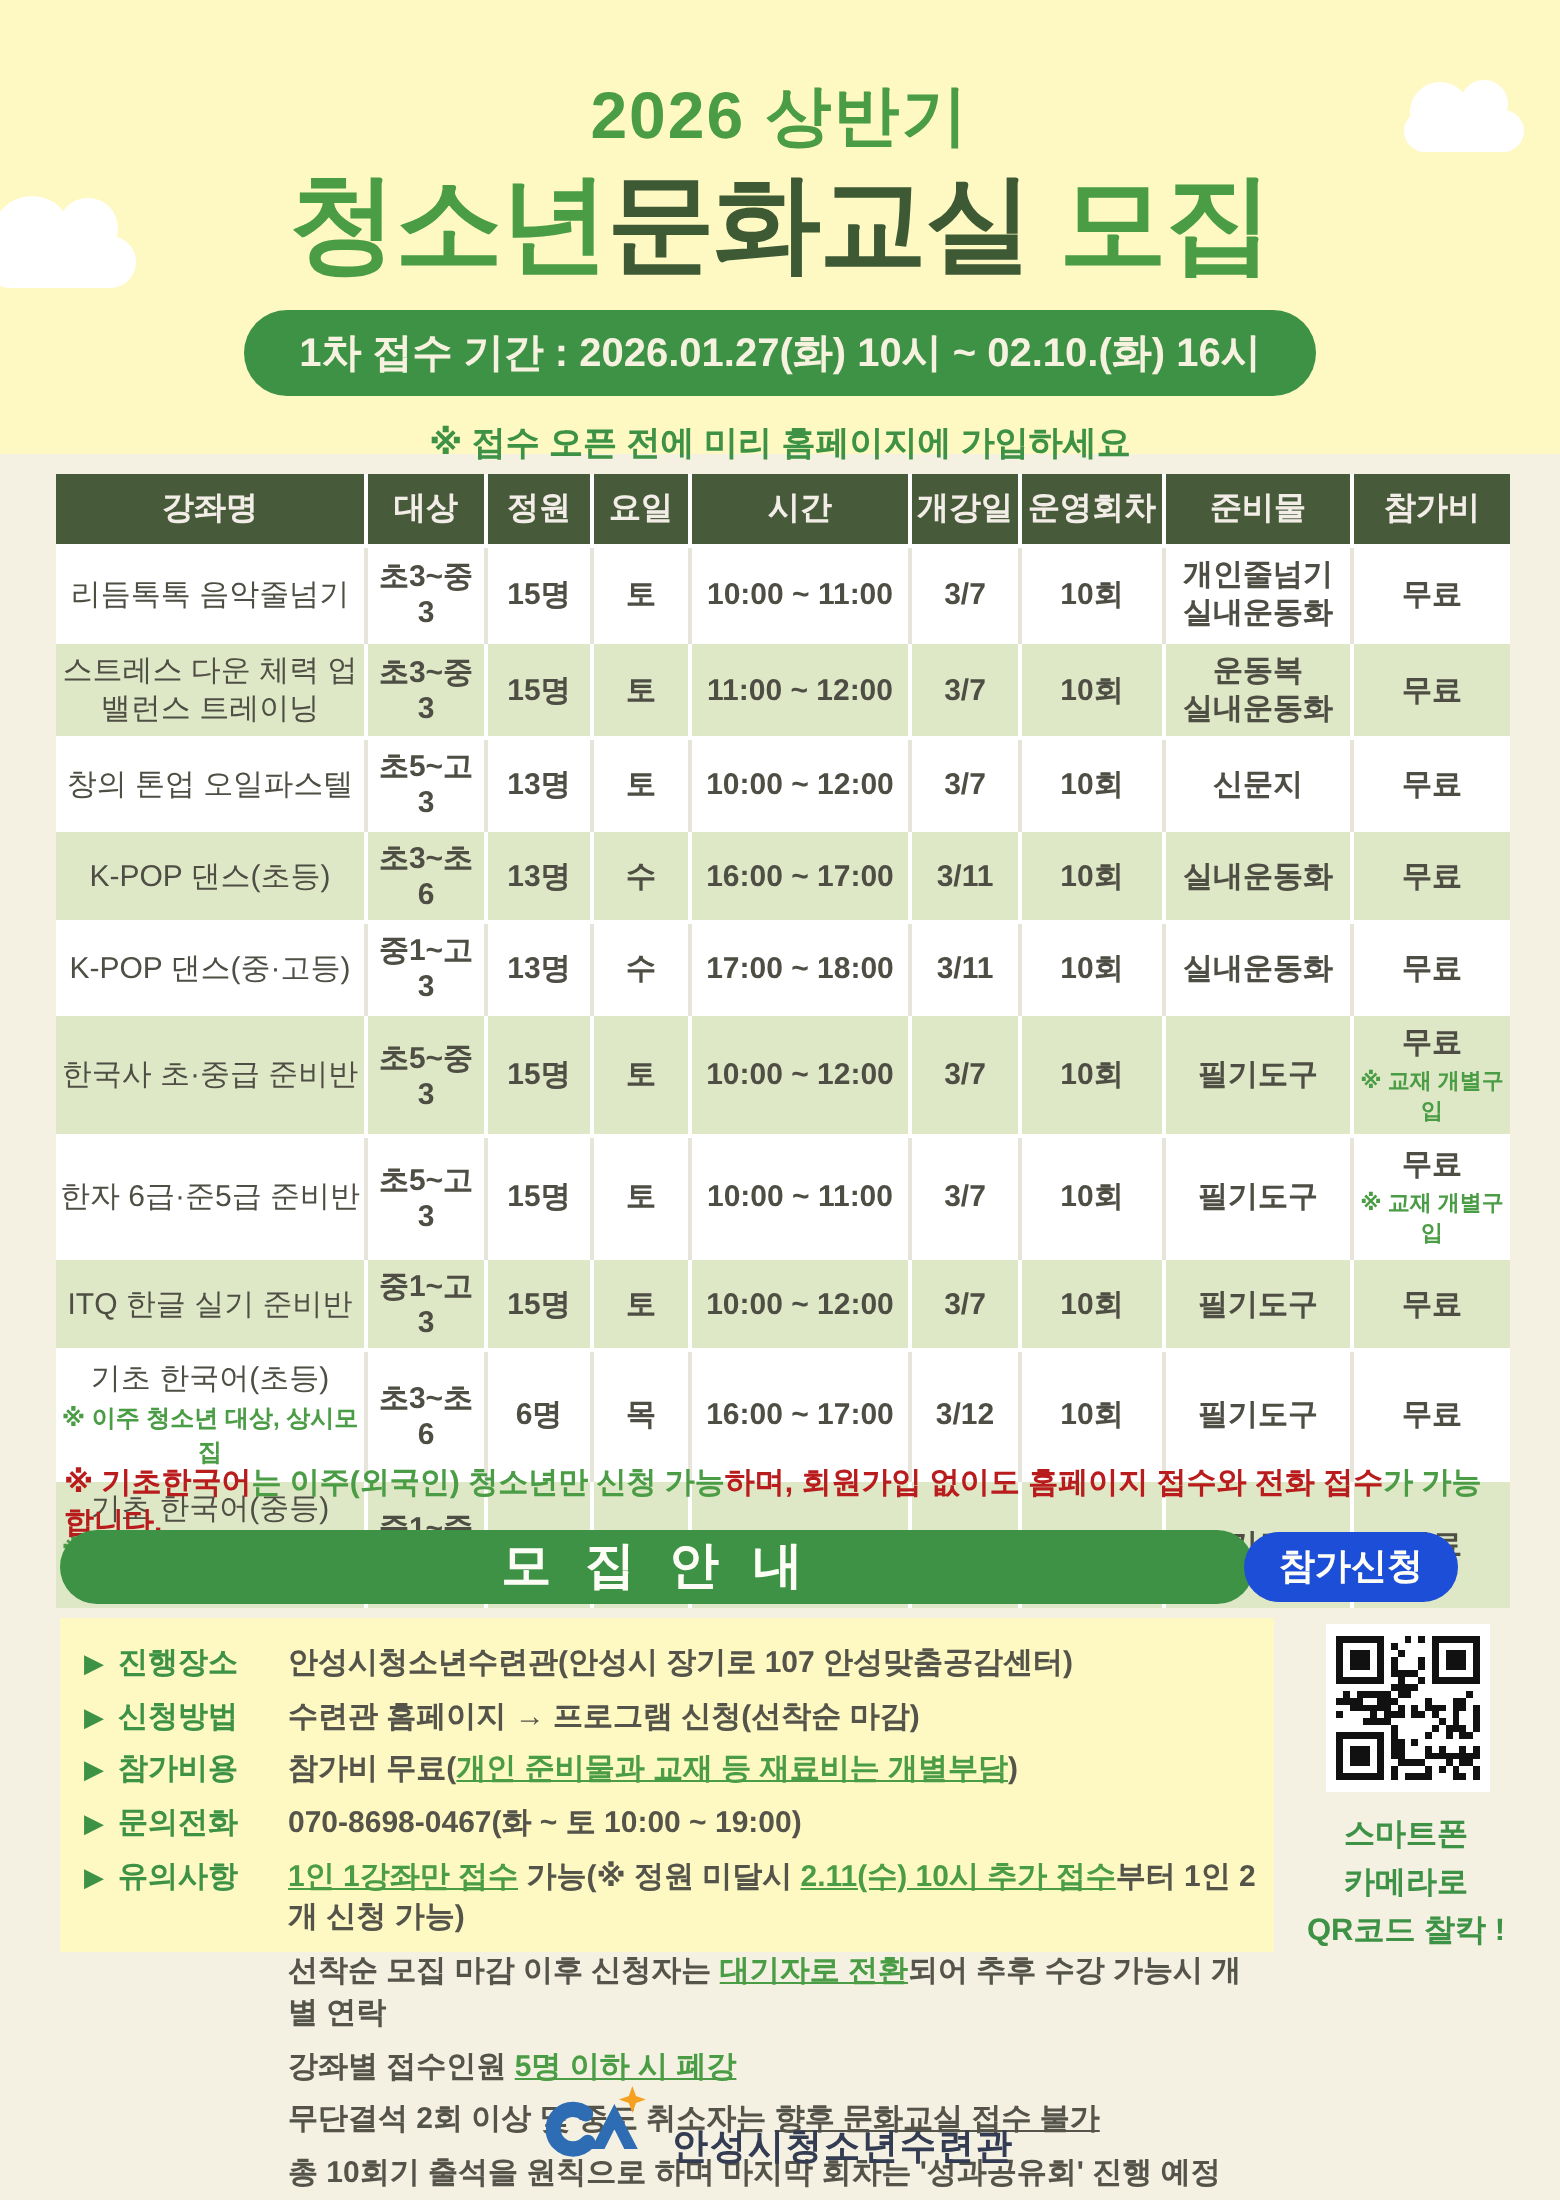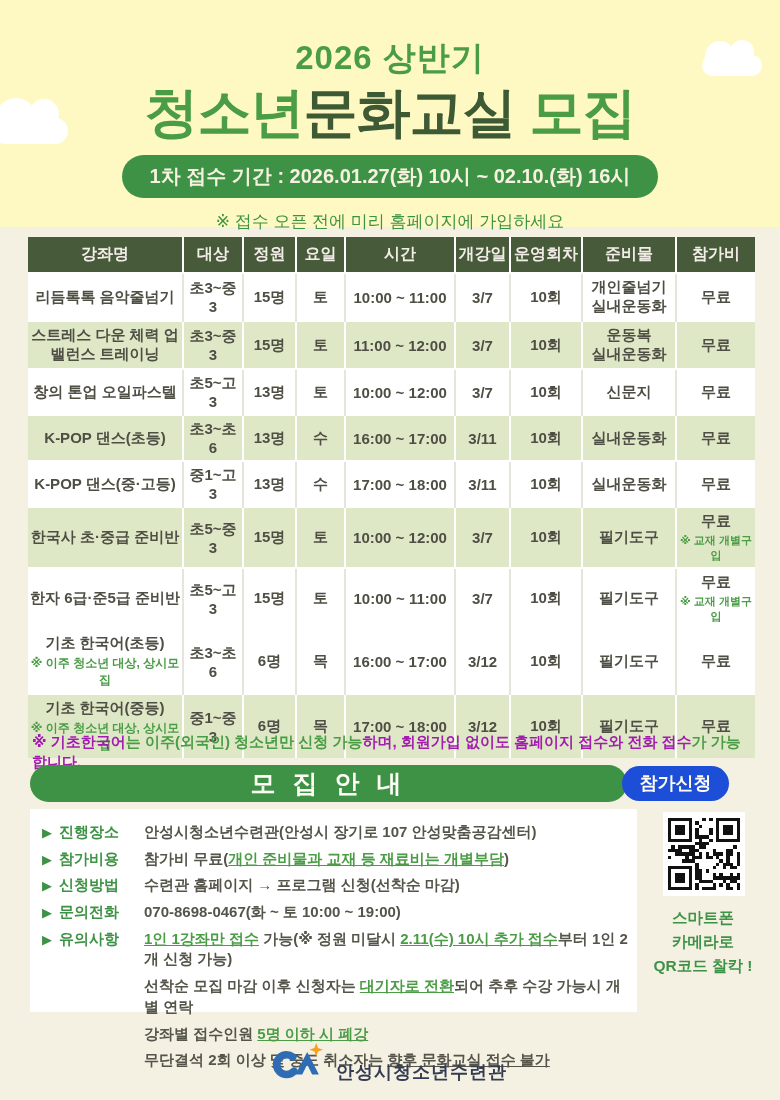--- a/index.html
+++ b/index.html
@@ -10,49 +10,49 @@
   .hero { position:absolute; top:0; left:0; right:0; height:227px; background:#fef9c3; text-align:center; }
   .cloud { position:absolute; }
   .cloud svg { display:block; }
   .cloud-left  { left:-22px; top:88px; }
   .cloud-right { right:6px; top:33px; }
   .hero-sub   { padding-top:36px; font-size:33px; font-weight:bold; color:#4a9c45; letter-spacing:1px; }
   .hero-title { margin-top:2px; font-size:54px; font-weight:bold; color:#4a9c45; letter-spacing:-1px; line-height:1.1; }
   .hero-title .dark { color:#3d5a35; }
   .period-pill { display:inline-block; margin-top:13px; background:#3e9246; color:#f7f2df;
                  font-size:20px; font-weight:bold; padding:8px 28px; border-radius:27px; }
-  .hero-note { margin-top:12px; color:#3e9246; font-size:17px; font-weight:normal;text-align:center; }
+  .hero-note { margin-top:12px; color:#3e9246; font-size:17px; font-weight:bold;text-align:center; }
 
   
   .class-table { position:absolute; top:237px; left:28px; width:727px; border-collapse:collapse; table-layout:fixed; }
   .class-table th { background:#475a39; color:#f3ede8; font-size:16px; font-weight:bold; height:36px;
                     border-left:2px solid #fff; }
   .class-table td { text-align:center; vertical-align:middle; font-size:15px; font-weight:600; color:#4f4e44;
                     padding:4px 2px; height:41px; border-top:2px solid #fff; border-left:2px solid #fff; }
   .class-table th:first-child, .class-table td:first-child { border-left:none; }
   tr.w td { background:#ffffff; border-left-color:#e7e5da; }
   tr.w td:first-child { border-left:none; }
   tr.g td { background:#dfe8c6; border-left-color:#ffffff; }
-  .c-name .main { font-weight:bold; white-space:pre-line; }
+  .c-name .main { font-weight:normal; white-space:pre-line; }
   .subnote  { display:block; font-size:12px; color:#4a9c45; font-weight:bold; margin-top:2px; }
   .c-mat    { white-space:pre-line; }
   .fee-note { display:block; font-size:11px; color:#4a9c45; font-weight:bold; margin-top:2px; }
 
   
   .footnote { position:absolute; top:732px; left:32px; width:716px; font-size:15px; font-weight:bold; line-height:1.3; }
-  .seg-dark  { color:#a21caf; }
+  .seg-dark  { color:#b91c1c; }
   .seg-green { color:#4a9c45; }
 
   
   .recruit-banner { position:absolute; top:765px; left:30px; width:597px; height:37px; background:#3e9246;
                     border-radius:20px; color:#fdfdf6; text-align:center; font-size:25px; font-weight:bold;
                     line-height:37px; letter-spacing:5px; }
   .apply-pill { position:absolute; top:766px; left:622px; width:107px; height:35px; background:#1d4ed8;
                 border-radius:18px; color:#fdfdf6; font-size:18px; font-weight:bold; text-align:center; line-height:35px; }
-  .info-box { position:absolute; top:809px; left:30px; width:607px; height:203px; background:#ffffff;
+  .info-box { position:absolute; top:809px; left:30px; width:607px; height:167px; background:#fef9c3;
               padding:13px 8px 0 12px; }
   .info-row { display:flex; font-size:15px; font-weight:600; color:#55544a; margin-bottom:6px; line-height:1.38; }
   .info-label { flex:0 0 102px; color:#3e9246; font-weight:bold; }
   .info-label .arrow { margin-right:7px; font-size:13px; }
   .info-label.noarrow .arrow { visibility:hidden; }
   .info-content { flex:1; }
   .gu { color:#4a9c45; text-decoration:underline; }
   .du { text-decoration:underline; }
 
   
@@ -194,20 +194,31 @@
       <td class="c-name"><span class="main">한자 6급·준5급 준비반</span></td>
       <td class="c-target">초5~고3</td>
       <td class="c-cap">15명</td>
       <td class="c-day">토</td>
       <td class="c-time">10:00 ~ 11:00</td>
       <td class="c-start">3/7</td>
       <td class="c-sess">10회</td>
       <td class="c-mat">필기도구</td>
       <td class="c-fee"><span class="fee-main">무료</span><span class="fee-note">※ 교재 개별구입</span></td>
     </tr>
+        <tr class="g">
+      <td class="c-name"><span class="main">ITQ 한글 실기 준비반</span></td>
+      <td class="c-target">중1~고3</td>
+      <td class="c-cap">15명</td>
+      <td class="c-day">토</td>
+      <td class="c-time">10:00 ~ 12:00</td>
+      <td class="c-start">3/7</td>
+      <td class="c-sess">10회</td>
+      <td class="c-mat">필기도구</td>
+      <td class="c-fee"><span class="fee-main">무료</span></td>
+    </tr>
         <tr class="w">
       <td class="c-name"><span class="main">기초 한국어(초등)</span><span class="subnote">※ 이주 청소년 대상, 상시모집</span></td>
       <td class="c-target">초3~초6</td>
       <td class="c-cap">6명</td>
       <td class="c-day">목</td>
       <td class="c-time">16:00 ~ 17:00</td>
       <td class="c-start">3/12</td>
       <td class="c-sess">10회</td>
       <td class="c-mat">필기도구</td>
       <td class="c-fee"><span class="fee-main">무료</span></td>
@@ -230,46 +241,50 @@
 
   <div class="recruit-banner">모 집 안 내</div>
   <div class="apply-pill">참가신청</div>
 
   <div class="info-box">
       <div class="info-row">
       <span class="info-label"><span class="arrow">▶</span><span class="lbl">진행장소</span></span>
       <span class="info-content"><span>안성시청소년수련관(안성시 장기로 107 안성맞춤공감센터)</span></span>
     </div>
       <div class="info-row">
+      <span class="info-label"><span class="arrow">▶</span><span class="lbl">신청방법</span></span>
+      <span class="info-content"><span>수련관 홈페이지 → 프로그램 신청(선착순 마감)</span></span>
+    </div>
+      <div class="info-row">
       <span class="info-label"><span class="arrow">▶</span><span class="lbl">참가비용</span></span>
       <span class="info-content"><span>참가비 무료(</span><span class="gu">개인 준비물과 교재 등 재료비는 개별부담</span><span>)</span></span>
     </div>
       <div class="info-row">
-      <span class="info-label"><span class="arrow">▶</span><span class="lbl">신청방법</span></span>
-      <span class="info-content"><span>수련관 홈페이지 → 프로그램 신청(선착순 마감)</span></span>
-    </div>
-      <div class="info-row">
       <span class="info-label"><span class="arrow">▶</span><span class="lbl">문의전화</span></span>
       <span class="info-content"><span>070-8698-0467(화 ~ 토 10:00 ~ 19:00)</span></span>
     </div>
       <div class="info-row">
       <span class="info-label"><span class="arrow">▶</span><span class="lbl">유의사항</span></span>
       <span class="info-content"><span class="gu">1인 1강좌만 접수</span><span> 가능(※  정원 미달시 </span><span class="gu">2.11(수) 10시 추가 접수</span><span>부터 1인 2개 신청 가능)</span></span>
     </div>
       <div class="info-row">
       <span class="info-label noarrow"><span class="arrow">▶</span><span class="lbl"></span></span>
       <span class="info-content"><span>선착순 모집 마감 이후 신청자는 </span><span class="gu">대기자로 전환</span><span>되어 추후 수강 가능시 개별 연락</span></span>
     </div>
       <div class="info-row">
       <span class="info-label noarrow"><span class="arrow">▶</span><span class="lbl"></span></span>
       <span class="info-content"><span>강좌별 접수인원 </span><span class="gu">5명 이하 시 폐강</span></span>
     </div>
       <div class="info-row">
       <span class="info-label noarrow"><span class="arrow">▶</span><span class="lbl"></span></span>
       <span class="info-content"><span>무단결석 2회 이상 및 중도 취소자는 </span><span class="du">향후 문화교실 접수 불가</span></span>
+    </div>
+      <div class="info-row">
+      <span class="info-label noarrow"><span class="arrow">▶</span><span class="lbl"></span></span>
+      <span class="info-content"><span>총 10회기 출석을 원칙으로 하며 마지막 회차는 '성과공유회' 진행 예정</span></span>
     </div>
     </div>
 
   <div class="qr-box">
     <svg viewBox="0 0 21 21" shape-rendering="crispEdges" fill="#111">
         <rect x="10" y="0" width="1" height="1"></rect>
         <rect x="12" y="0" width="1" height="1"></rect>
         <rect x="8" y="1" width="1" height="1"></rect>
         <rect x="9" y="2" width="1" height="1"></rect>
         <rect x="8" y="3" width="1" height="1"></rect>

